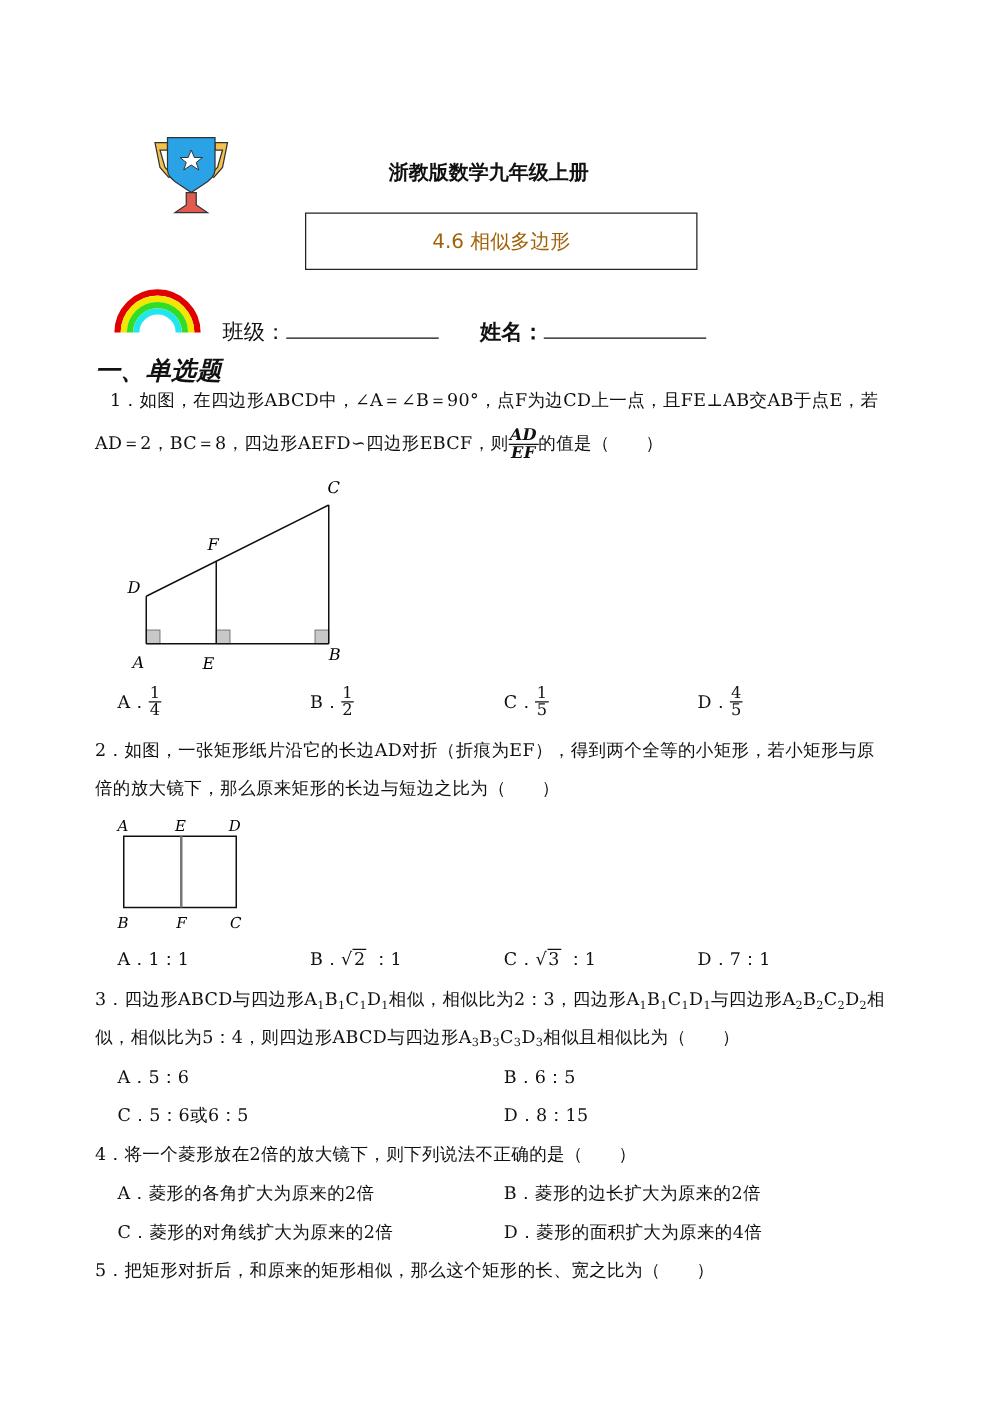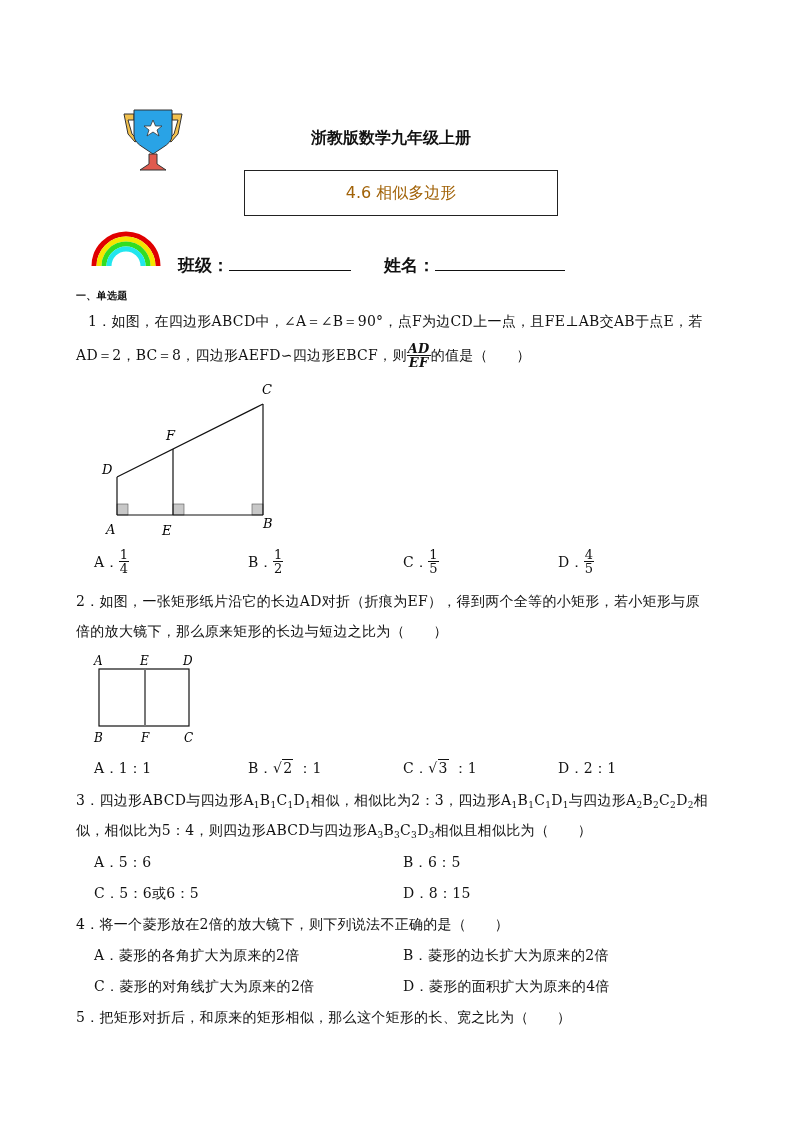--- a/index.html
+++ b/index.html
@@ -38,28 +38,28 @@
   <div class="subtitle" style="text-align:center;line-height:44px;">4.6 相似多边形</div>
 </div>
 
 <svg class="abs" style="left:90px;top:226px" width="72" height="42" viewBox="0 0 72 42">
   <path d="M4 40 A32 32 0 0 1 68 40" fill="none" stroke="#e00000" stroke-width="5"></path>
   <path d="M9 40 A27 27 0 0 1 63 40" fill="none" stroke="#f5e600" stroke-width="5"></path>
   <path d="M14 40 A22 22 0 0 1 58 40" fill="none" stroke="#33dd22" stroke-width="5"></path>
   <path d="M19 40 A17 17 0 0 1 53 40" fill="none" stroke="#22e6ee" stroke-width="5"></path>
 </svg>
 
-<div class="abs" style="left:178px;top:254px;font-size:17px;font-weight:bold;white-space:nowrap;">
+<div class="abs" style="left:178px;top:254px;font-size:17px;font-weight:normal;white-space:nowrap;">
   <span>班级：</span><span class="blank" style="width:122px;"></span>
 </div>
 <div class="abs" style="left:384px;top:254px;font-size:17px;font-weight:bold;white-space:nowrap;text-align:center;">
   <span>姓名：</span><span class="blank" style="width:130px;"></span>
 </div>
 
-<div class="abs txt bold" style="left:76px;top:287px;font-size:10px;">一、单选题</div>
+<div class="abs txt bold" style="left:76px;top:287px;font-size:20px;font-style:italic;">一、单选题</div>
 
 <div class="abs txt" style="left:88px;top:312px;">
   <span>1．</span><span>如图，在四边形ABCD中，∠A＝∠B＝90°，点F为边CD上一点，且FE⊥AB交AB于点E，若</span>
 </div>
 <div class="abs txt" style="left:76px;top:338px;height:34px;display:flex;align-items:center;">
   <span>AD＝2，BC＝8，四边形AEFD∽四边形EBCF，则</span>
   <span class="frac it">
     <span class="num">AD</span>
     <span class="den">EF</span>
   </span>
@@ -131,21 +131,21 @@
 <div class="abs txt" style="left:94px;top:759px;">
   <span>A．</span><span>1：1</span>
 </div>
 <div class="abs txt" style="left:248px;top:759px;">
   <span>B．</span><span class="sqrt">√<span class="rad">2</span></span><span> ：1</span>
 </div>
 <div class="abs txt" style="left:403px;top:759px;">
   <span>C．</span><span class="sqrt">√<span class="rad">3</span></span><span> ：1</span>
 </div>
 <div class="abs txt" style="left:558px;top:759px;">
-  <span>D．</span><span>2：1</span>
+  <span>D．</span><span>7：1</span>
 </div>
 
 <div class="abs txt" style="left:76px;top:791px;">
   <span>3．</span><span>四边形ABCD与四边形A</span><sub>1</sub>B<sub>1</sub>C<sub>1</sub>D<sub>1</sub><span>相似，相似比为2：3，四边形A</span><sub>1</sub>B<sub>1</sub>C<sub>1</sub>D<sub>1</sub><span>与四边形A</span><sub>2</sub>B<sub>2</sub>C<sub>2</sub>D<sub>2</sub><span>相</span>
 </div>
 <div class="abs txt" style="left:76px;top:821px;">
   <span>似，相似比为5：4，则四边形ABCD与四边形A</span><sub>3</sub>B<sub>3</sub>C<sub>3</sub>D<sub>3</sub><span>相似且相似比为（　　）</span>
 </div>
 
 <div class="abs txt" style="left:94px;top:853px;">

